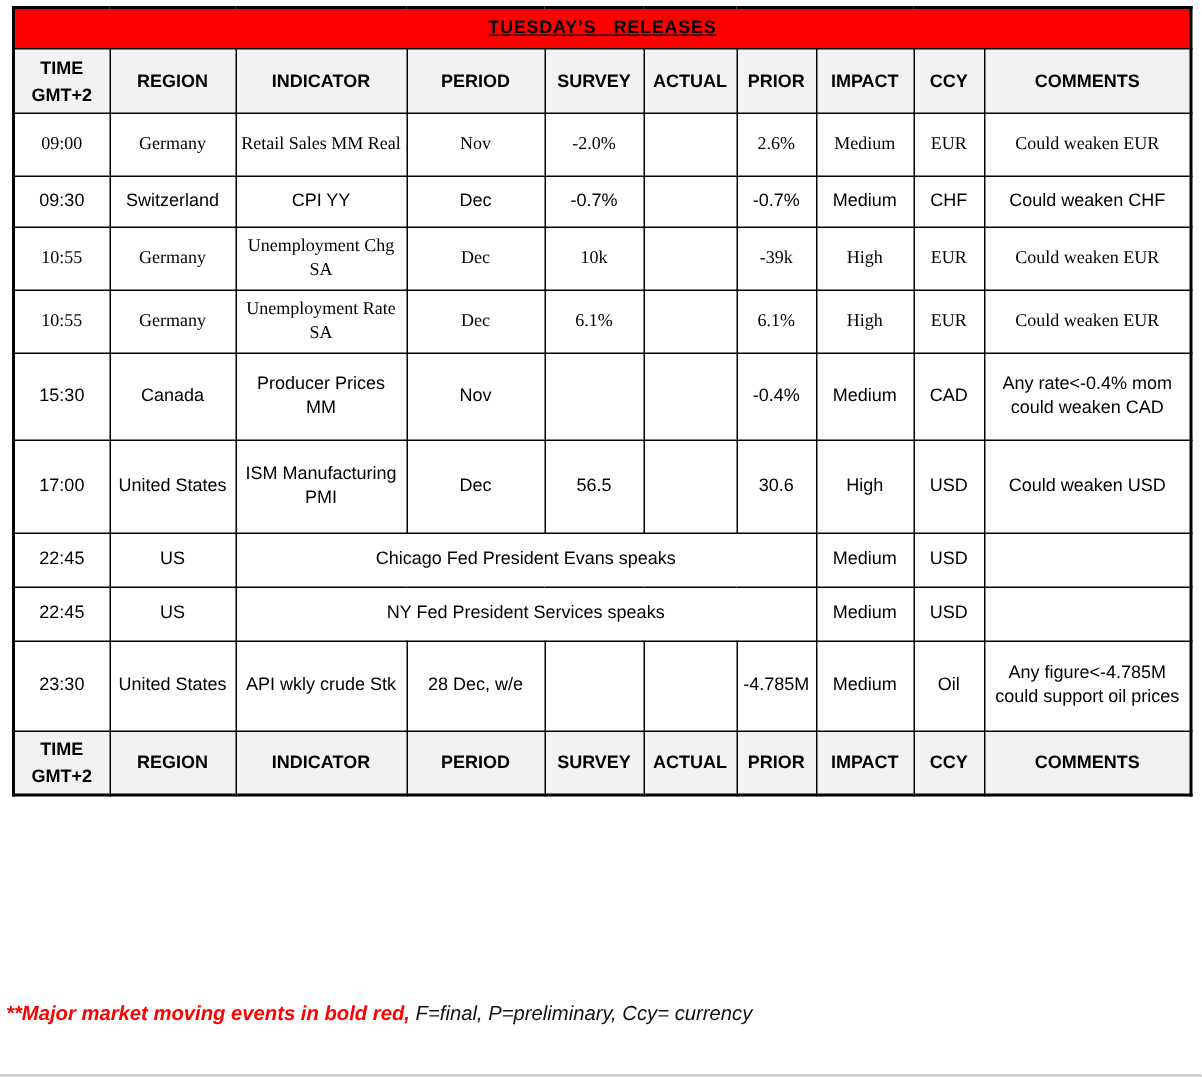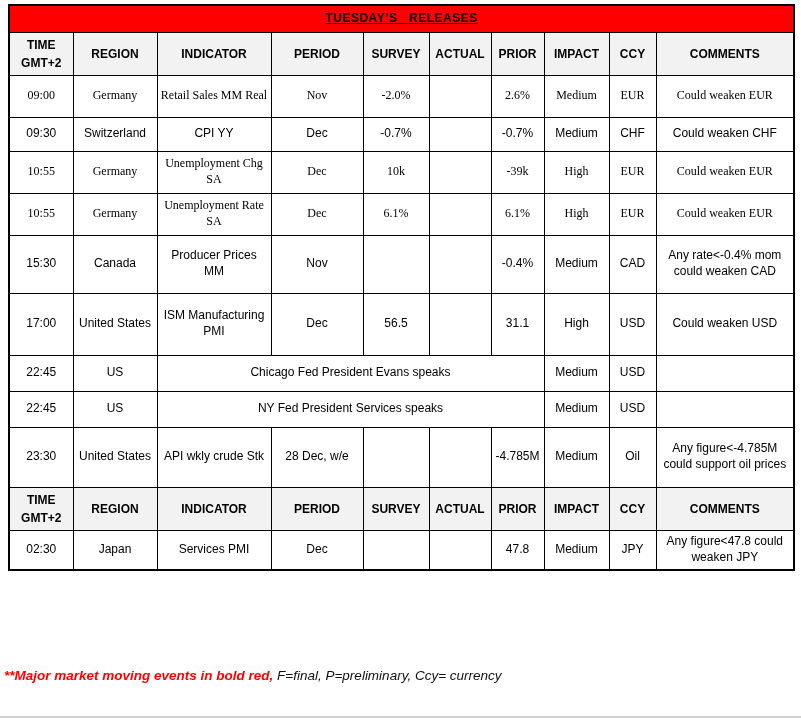--- a/index.html
+++ b/index.html
@@ -164,21 +164,21 @@
     <td>Any rate&lt;-0.4% mom could weaken CAD</td>
   </tr>
 
   <tr class="rh62">
     <td>17:00</td>
     <td>United States</td>
     <td>ISM Manufacturing PMI</td>
     <td>Dec</td>
     <td>56.5</td>
     <td></td>
-    <td>31.1</td>
+    <td>30.6</td>
     <td>High</td>
     <td>USD</td>
     <td>Could weaken USD</td>
   </tr>
 
   <tr class="rh36">
     <td>22:45</td>
     <td>US</td>
     <td colspan="5">Chicago Fed President Evans speaks</td>
     <td>Medium</td>
@@ -215,32 +215,20 @@
     <td>INDICATOR</td>
     <td>PERIOD</td>
     <td>SURVEY</td>
     <td>ACTUAL</td>
     <td>PRIOR</td>
     <td>IMPACT</td>
     <td>CCY</td>
     <td>COMMENTS</td>
   </tr>
 
-  <tr class="rh40">
-    <td>02:30</td>
-    <td>Japan</td>
-    <td>Services PMI</td>
-    <td>Dec</td>
-    <td></td>
-    <td></td>
-    <td>47.8</td>
-    <td>Medium</td>
-    <td>JPY</td>
-    <td>Any figure&lt;47.8 could weaken JPY</td>
-  </tr>
 
 </tbody>
     </table>
 </div>
 
 <div class="footnote"><span class="fn-red">**Major market moving events in bold red,</span><span class="fn-black"> F=final, P=preliminary, Ccy= currency</span></div>
 
 <div class="bottom-strip"></div>
 
 </body></html>

